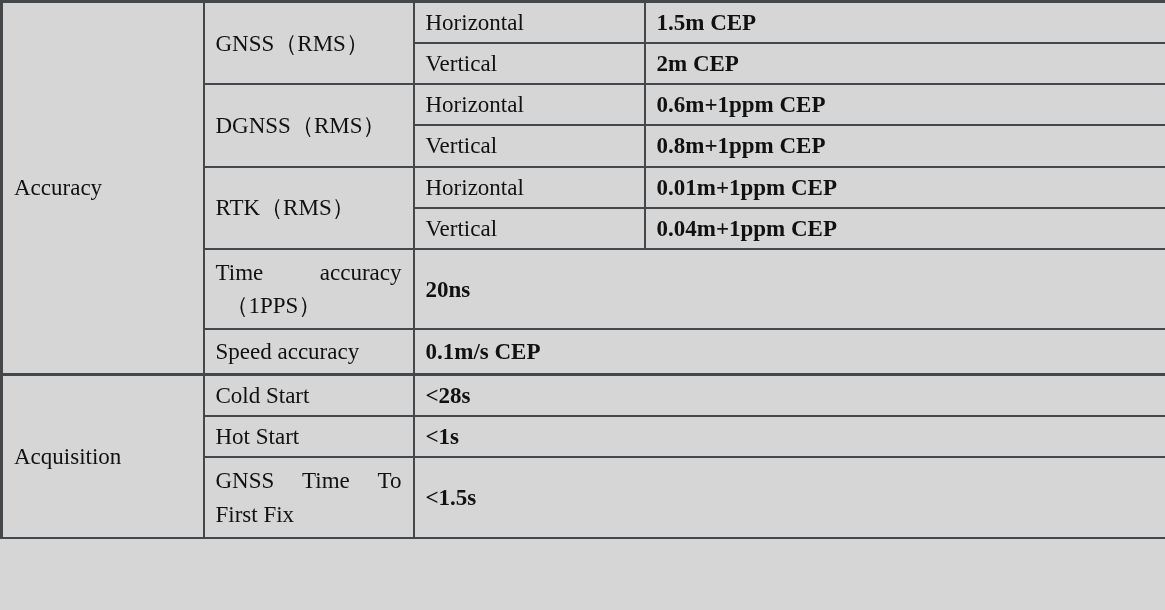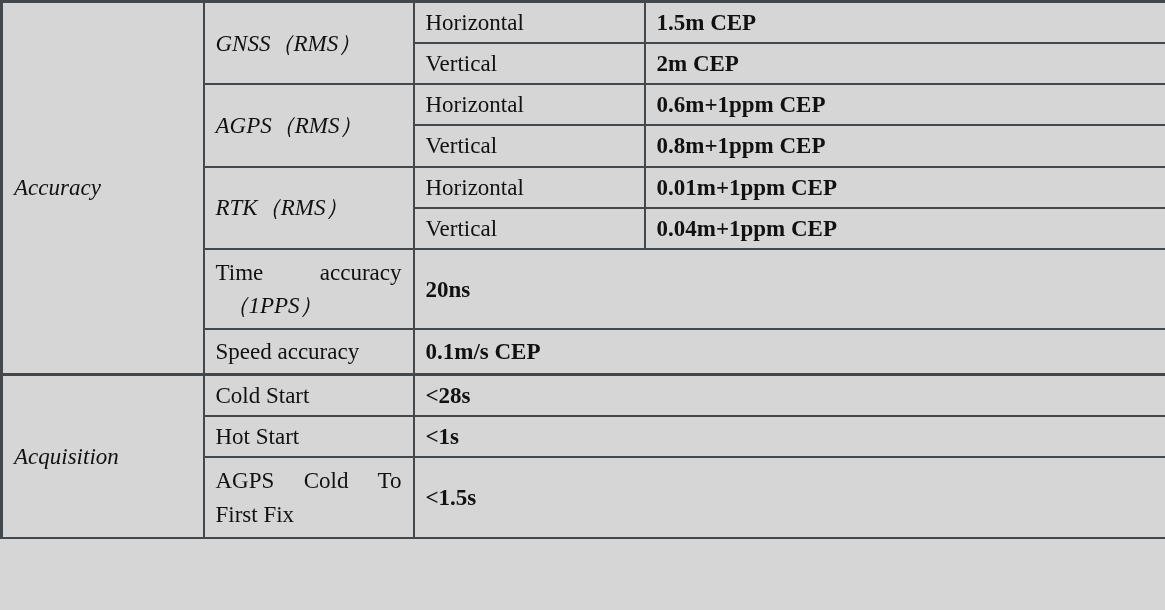--- a/index.html
+++ b/index.html
@@ -50,21 +50,20 @@
 
   
   .c1 { width: 202px; }
   .c2 { width: 210px; }
   .c3 { width: 231px; }
   .c4 { width: 522px; }
 
   
   .group-label {
     vertical-align: middle;
-    font-style: italic;
   }
 
   
   .justify-label {
     white-space: normal;
     text-align: justify;
     text-align-last: justify;
     padding: 8px 11px;
     line-height: 1.45;
   }
@@ -72,21 +71,20 @@
     display: block;
     text-align: justify;
     text-align-last: justify;
   }
   .justify-label .ln-last {
     text-align-last: left;
   }
   .justify-label .ln-center {
     text-align-last: left;
     padding-left: 10px;
-    font-style: italic;
   }
 
   .tall { height: 45px; }
   .tall2 { height: 64px; }
 </style>
 </head>
 <body>
 
 <table id="spec-table">
   <colgroup>
@@ -102,21 +100,21 @@
       <td class="group-label" rowspan="2">GNSS（RMS）</td>
       <td>Horizontal</td>
       <td class="val-end">1.5m CEP</td>
     </tr>
     <tr>
       <td>Vertical</td>
       <td class="val-end">2m CEP</td>
     </tr>
 
     <tr>
-      <td class="group-label" rowspan="2">AGPS（RMS）</td>
+      <td class="group-label" rowspan="2">DGNSS（RMS）</td>
       <td>Horizontal</td>
       <td class="val-end">0.6m+1ppm CEP</td>
     </tr>
     <tr>
       <td>Vertical</td>
       <td class="val-end">0.8m+1ppm CEP</td>
     </tr>
 
     <tr>
       <td class="group-label" rowspan="2">RTK（RMS）</td>
@@ -145,20 +143,20 @@
       <td class="sec-head group-label" rowspan="3">Acquisition</td>
       <td>Cold Start</td>
       <td class="val-end" colspan="2">&lt;28s</td>
     </tr>
     <tr>
       <td>Hot Start</td>
       <td class="val-end" colspan="2">&lt;1s</td>
     </tr>
     <tr class="tall2">
       <td class="justify-label">
-        <span class="ln">AGPS Cold To</span>
+        <span class="ln">GNSS Time To</span>
         <span class="ln ln-last">First Fix</span>
       </td>
       <td class="val-end" colspan="2">&lt;1.5s</td>
     </tr>
 
   </tbody>
 </table>
 
 </body></html>

